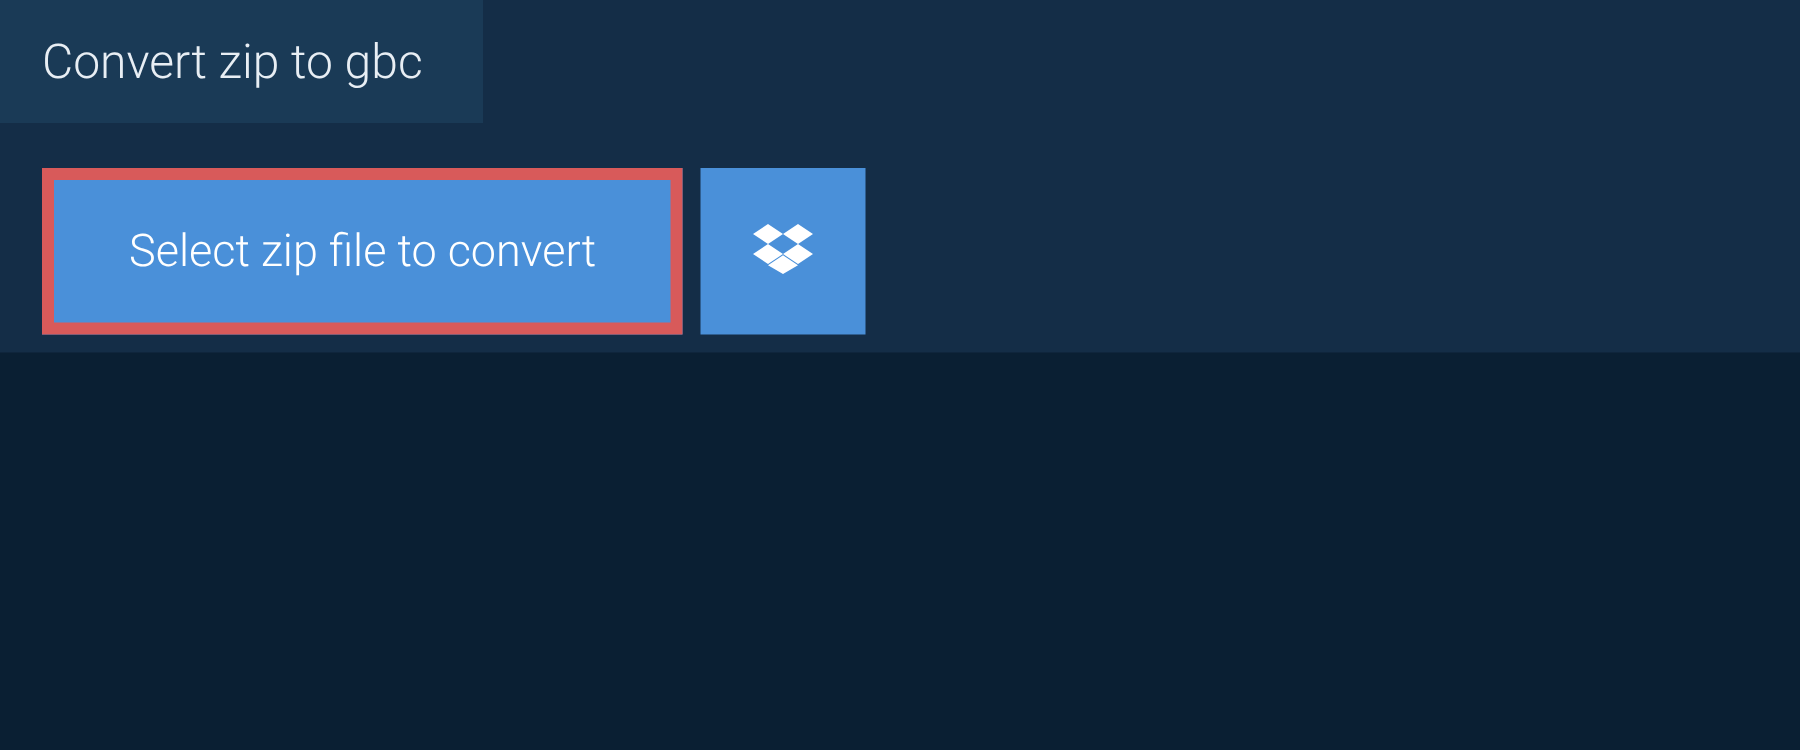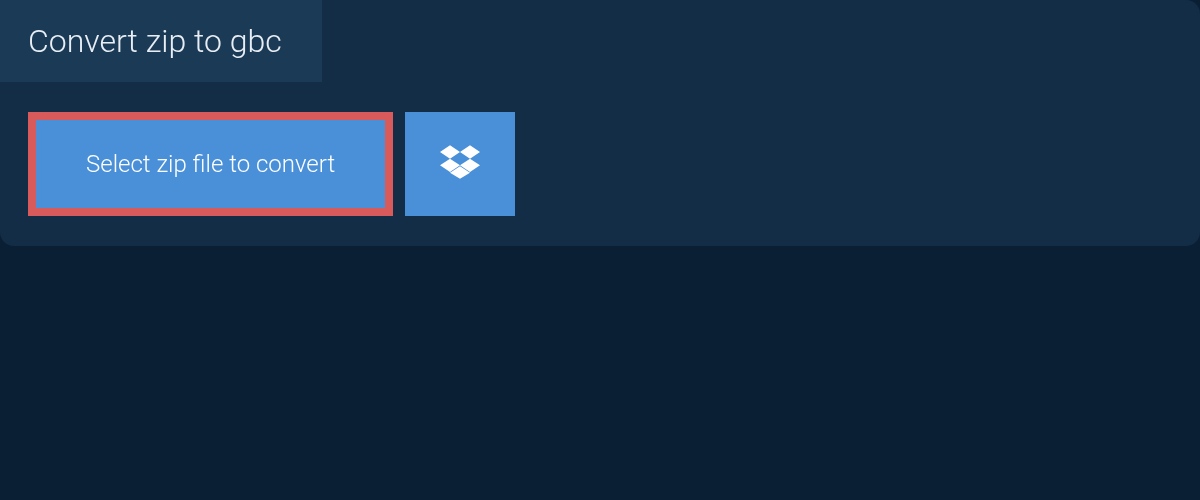--- a/index.html
+++ b/index.html
@@ -10,22 +10,21 @@
     body {
       width: 1200px;
       height: 500px;
       background: #0a1f33;
       font-family: -apple-system, BlinkMacSystemFont, "Segoe UI", Roboto, sans-serif;
       overflow: hidden;
     }
     .panel {
       background: #142d47;
       width: 100%;
-      padding-bottom: 30px;
-      border-radius: 14px;
+      padding-bottom: 12px;
     }
     .tab-header {
       display: inline-block;
       background: #1a3a56;
       padding: 22px 40px 22px 28px;
       margin-left: 0;
     }
     .tab-header-text {
       color: #e8eef4;
       font-size: 32px;
@@ -41,21 +40,21 @@
       background: #4a90d9;
       border: 8px solid #d85a5a;
       padding: 30px 50px;
       cursor: pointer;
       display: flex;
       align-items: center;
       justify-content: center;
     }
     .select-file-button-text {
       color: #ffffff;
-      font-size: 24px;
+      font-size: 30px;
       font-weight: 300;
     }
     .dropbox-button {
       background: #4a90d9;
       width: 110px;
       cursor: pointer;
       display: flex;
       align-items: center;
       justify-content: center;
     }

